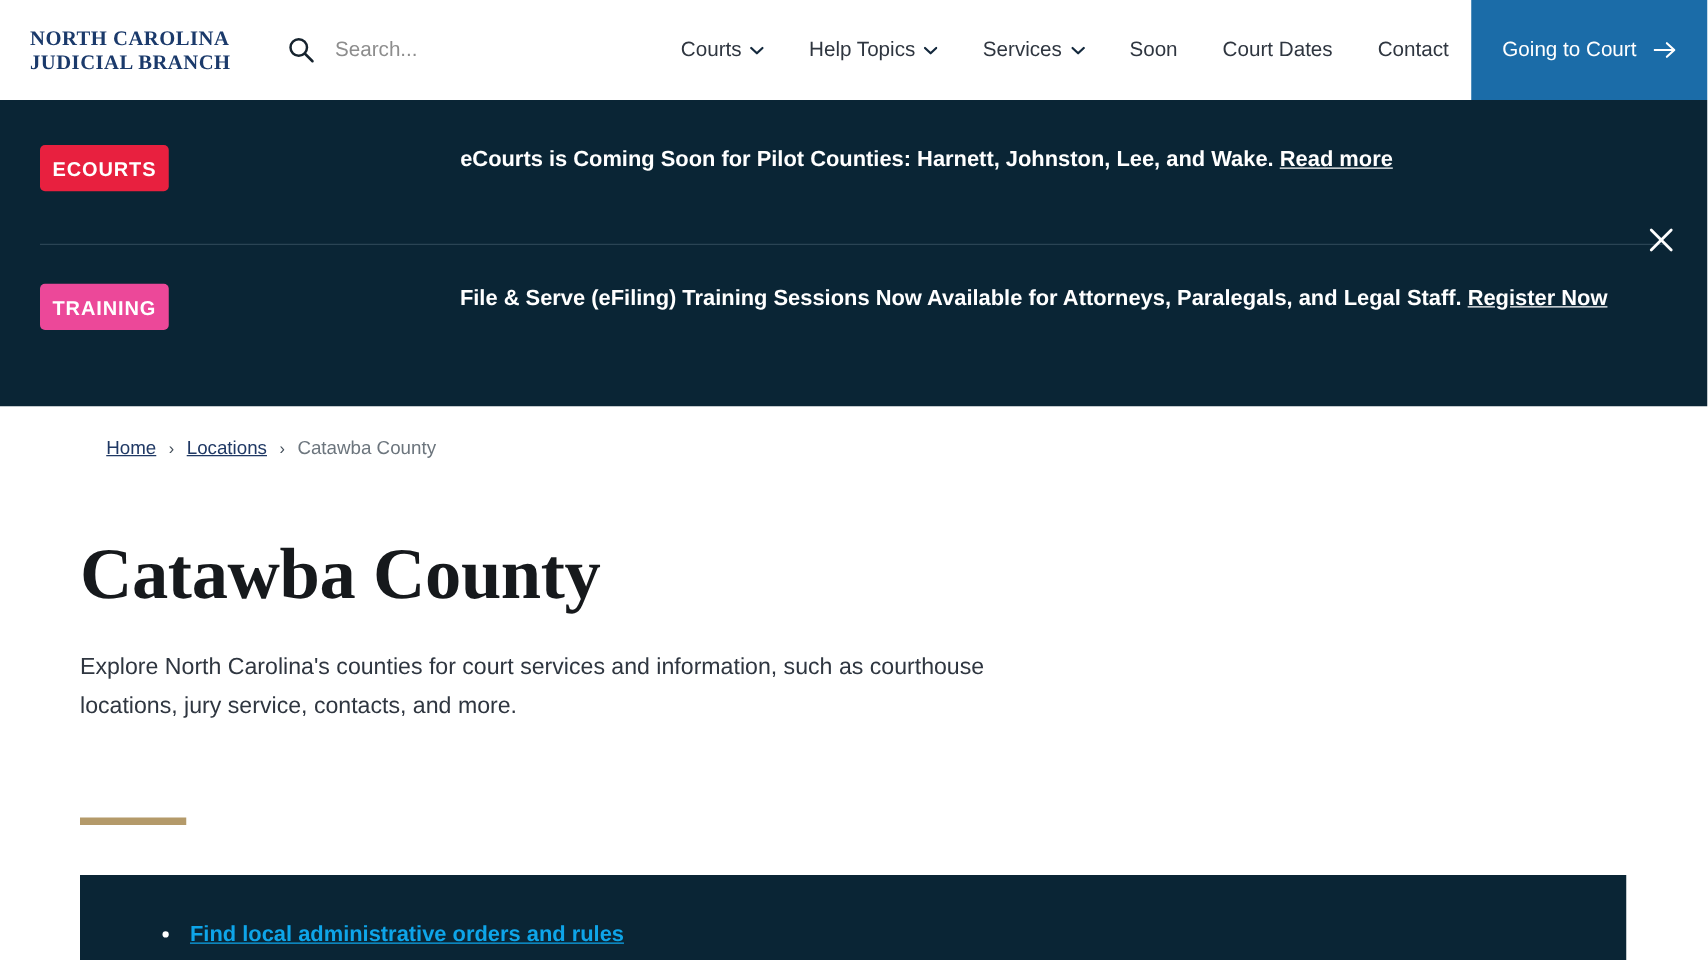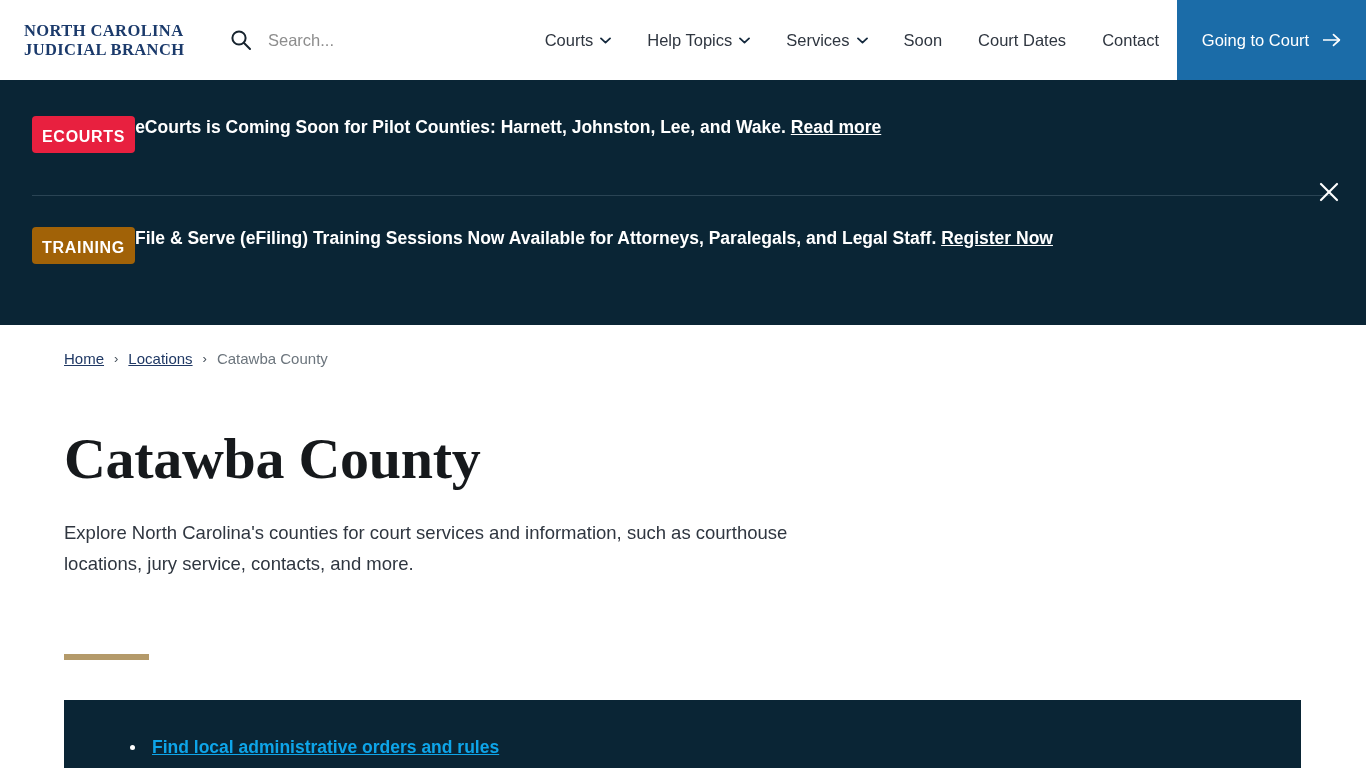--- a/index.html
+++ b/index.html
@@ -117,42 +117,44 @@
     display: inline-block;
     color: #ffffff;
     font-size: 16px;
     font-weight: bold;
     letter-spacing: 0.7px;
     border-radius: 4px;
     padding: 12px 10px 7px;
     margin-top: 3px;
   }
   .badge.ecourts { background: #e8203f; }
-  .badge.training { background: #a16207; }
+  .badge.training { background: #ec4899; }
   .alert-text {
     margin-left: 0;
+    padding-left: 233px;
     color: #ffffff;
     font-size: 17.5px;
     line-height: 29px;
     font-weight: bold;
     max-width: 1160px;
   }
   .alert-text a {
     color: #ffffff;
     text-decoration: underline;
   }
 
   
   .main { padding: 0 64px; }
   .breadcrumb {
     display: flex;
     align-items: center;
     gap: 10px;
     font-size: 15px;
     padding-top: 25px;
+    margin-left: 21px;
   }
   .breadcrumb a {
     color: #1f3864;
     text-decoration: underline;
   }
   .breadcrumb .sep { color: #444f5a; font-size: 13px; }
   .breadcrumb .current { color: #6c757d; }
 
   .page-title {
     font-family: "Liberation Serif", serif;

